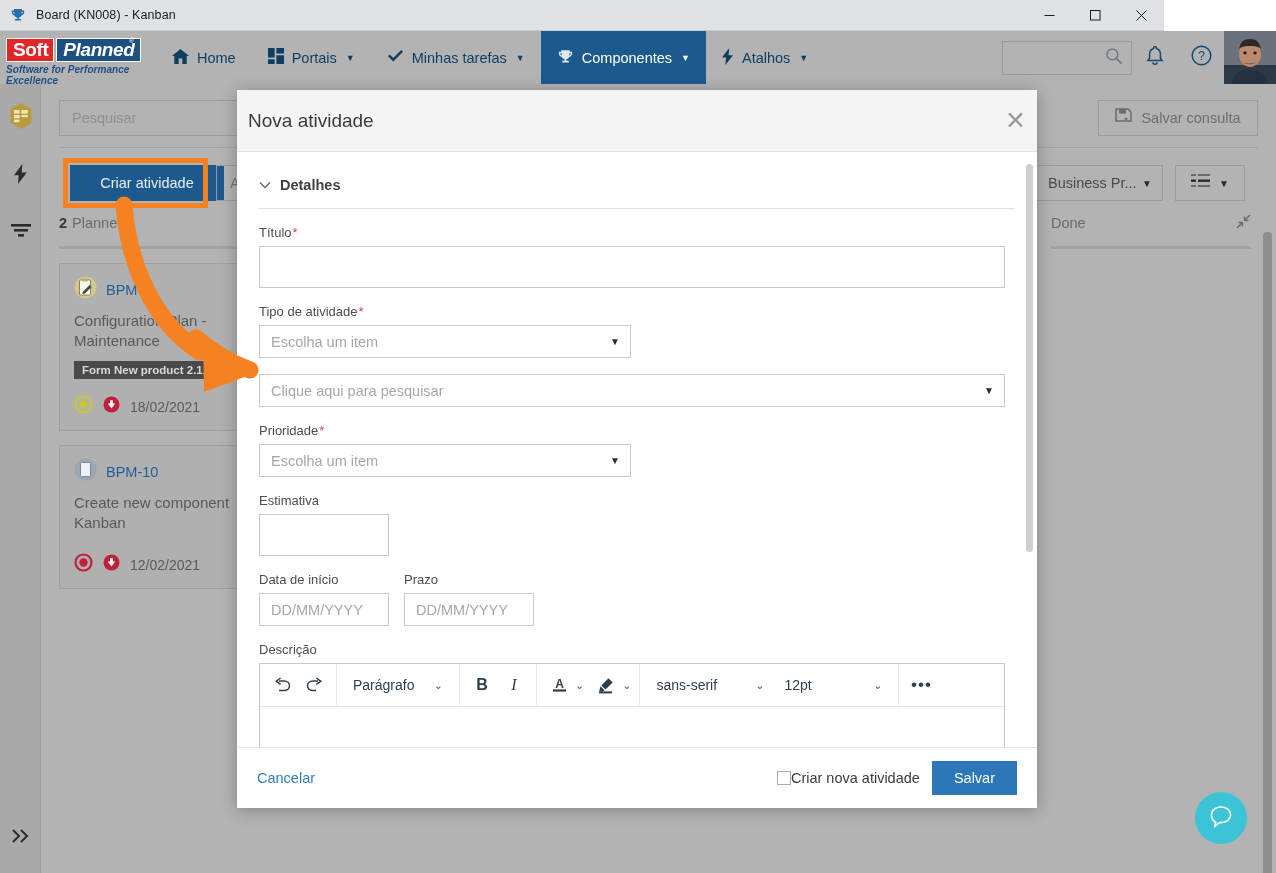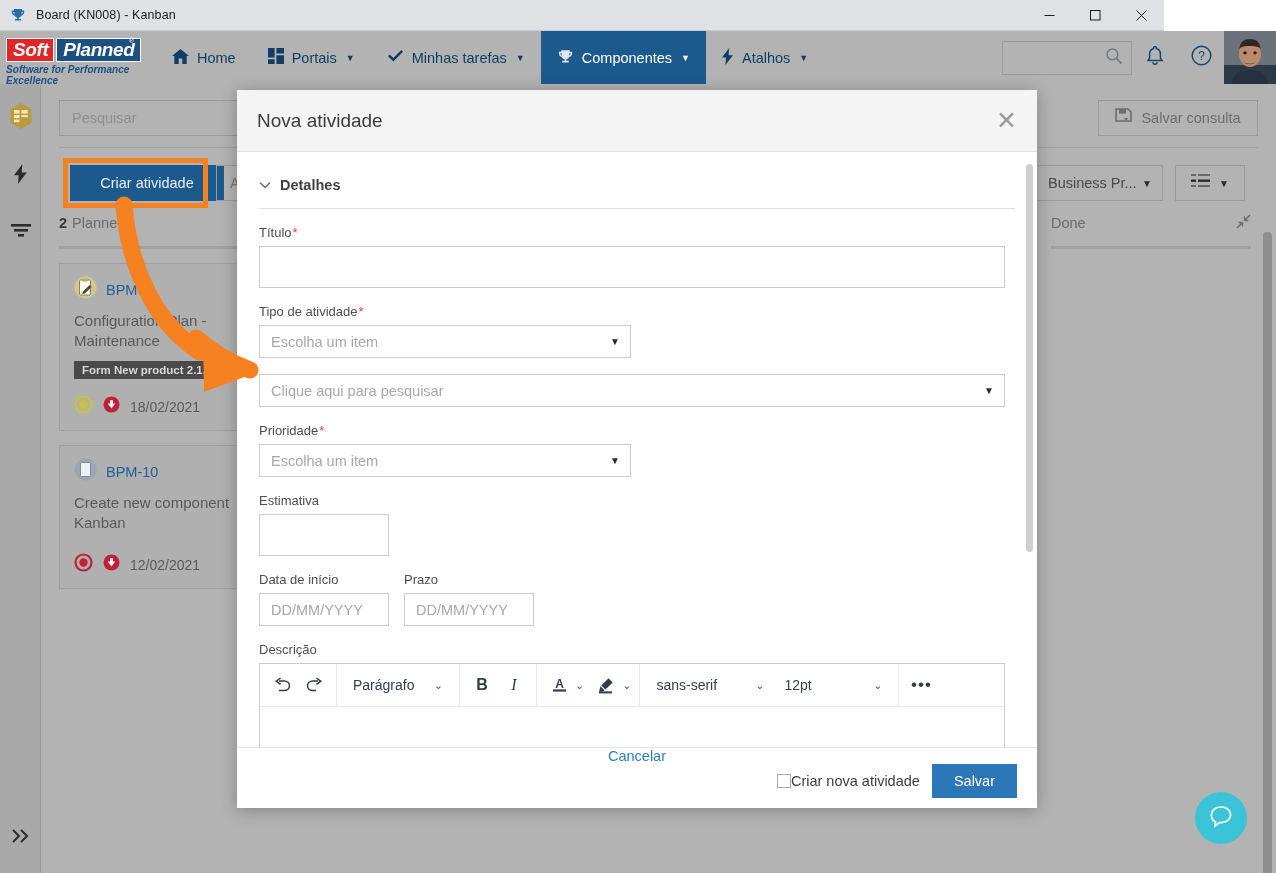--- a/index.html
+++ b/index.html
@@ -25,21 +25,21 @@
 
   
   .topnav {
     position: absolute; left: 0; top: 31px; width: 1276px; height: 53px;
     background: #b3b3b3;
     display: flex; align-items: center;
   }
   .logo { margin-left: 6px; width: 126px; height: 40px; position: relative; }
   .logo-row { display: flex; height: 24px; }
   .logo-soft {
-    background: #e02626; color: #ffffff; font-weight: bold; font-style: italic;
+    background: #e02626; color: #ffffff; font-weight: bold; 
     font-size: 19px; padding: 0 5px 0 6px; display: flex; align-items: center;
     border: 1px solid #ffffff; letter-spacing: -.4px;
   }
   .logo-exp {
     background: #1c4f82; color: #ffffff; font-weight: bold; font-style: italic;
     font-size: 19px; padding: 0 6px; display: flex; align-items: center;
     border: 1px solid #ffffff; margin-left: 2px; letter-spacing: -.4px;
   }
   .logo-reg { font-size: 7px; color: #f5f5f5; position: absolute; right: -2px; top: -1px; }
   .logo-tag {
@@ -154,21 +154,21 @@
   .expander { position:absolute; left: 8px; bottom: 22px; width: 26px; height: 26px;
     display:flex; align-items:center; justify-content:center; cursor:pointer; }
 
   
   .modal {
     position: absolute; left: 237px; top: 90px; width: 800px; height: 718px;
     background: #ffffff; box-shadow: 0 2px 16px rgba(0,0,0,.28);
   }
   .modal-head {
     height: 62px; background: #f4f4f4; border-bottom: 1px solid #e2e2e2;
-    display: flex; align-items: center; padding: 0 20px;
+    display: flex; align-items: center; padding: 0 11px;
   }
   .modal-title { font-size: 19px; color: #3c3c3c; }
   .modal-close { margin-left: auto; cursor: pointer; color: #9a9a9a; font-size: 25px; line-height: 1; font-weight: 300; }
   .modal-body { position: relative; height: 595px; overflow: hidden; padding: 0 22px; }
   .modal-scroll {
     position: absolute; right: 4px; top: 12px; width: 7px; height: 388px;
     background: #cfcfcf; border-radius: 4px;
   }
   .sect-head { display: flex; align-items: center; gap: 9px; padding-top: 24px; }
   .sect-title { font-size: 14.5px; font-weight: bold; color: #3f3f3f; }
@@ -194,21 +194,20 @@
   .ed-group { display: flex; align-items: center; height: 43px; padding: 0 6px; border-right: 1px solid #e6e6e6; }
   .ed-group:last-child { border-right: none; }
   .ed-btn { width: 32px; height: 36px; display:flex; align-items:center; justify-content:center; cursor:pointer; color:#2f3e4d; }
   .ed-dd { display: flex; align-items: center; gap: 10px; padding: 0 10px; height: 36px; cursor: pointer; font-size: 14px; color: #30404f; }
   .ed-dd .chev { color: #4a5a68; font-size: 11px; }
   .ed-canvas { height: 100px; background: #fff; }
 
   .modal-foot {
     height: 60px; border-top: 1px solid #e4e4e4; display: flex; align-items: center;
     padding: 0 20px;
-    flex-direction: column;
   }
   .link-cancel { font-size: 14.5px; color: #2f7bbf; cursor: pointer; }
   .foot-right { margin-left: auto; display: flex; align-items: center; gap: 12px; }
   .chk-wrap { display: flex; align-items: center; font-size: 14.5px; color: #3c3c3c; cursor: pointer; }
   .chk { width: 14px; height: 14px; border: 1px solid #a9a9a9; background: #fff; }
   .btn-salvar {
     background: #2b77b8; color: #fff; font-size: 14.5px; height: 34px; padding: 0 22px;
     display: flex; align-items: center; justify-content: center; cursor: pointer;
   }
 

